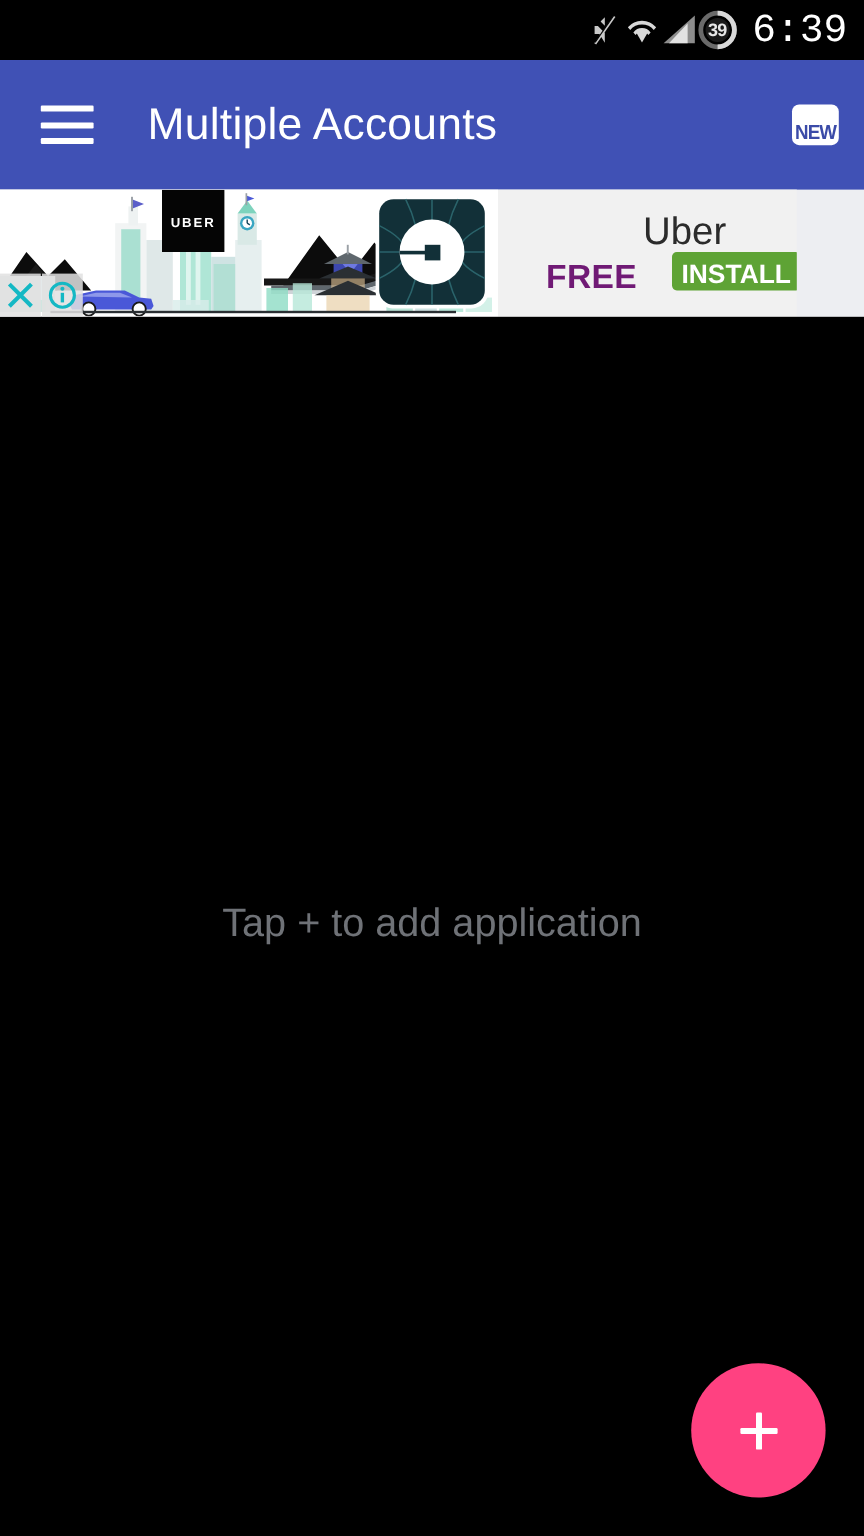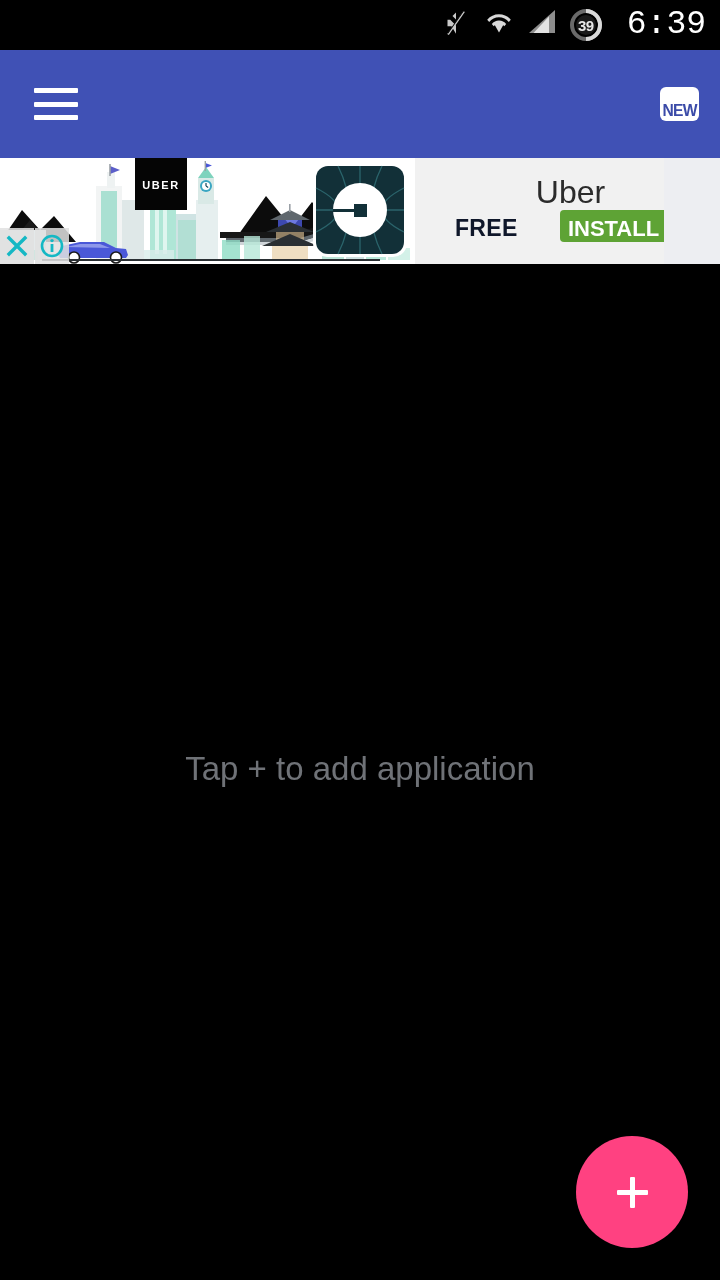--- a/index.html
+++ b/index.html
@@ -15,21 +15,21 @@
   .status-bar {
     position: absolute;
     top: 0; left: 0;
     width: 720px; height: 50px;
     background: #000000;
     display: flex;
     align-items: center;
     justify-content: flex-end;
     padding-right: 14px;
   }
-  .status-icons { display: flex; gap: 12px; }
+  .status-icons { display: flex; align-items: center; }
   .sb-icon { display: block; }
   .battery-wrap { position: relative; width: 34px; height: 34px; }
   .battery-text {
     position: absolute;
     top: 0; left: 0;
     width: 34px; height: 34px;
     display: flex; align-items: center; justify-content: center;
     color: #e8e8e8;
     font-size: 15px;
     font-weight: bold;
@@ -142,22 +142,22 @@
     text-align: center;
     color: #2b2b2b;
     font-size: 32px;
     font-weight: 400;
     padding-left: 6px;
   }
   .ad-free {
     position: absolute;
     left: 40px;
     top: 57px;
-    color: #0f172a;
-    font-size: 23px;
+    color: #701a75;
+    font-size: 28px;
     font-weight: bold;
     letter-spacing: 0.3px;
   }
   .ad-install {
     position: absolute;
     left: 145px;
     top: 52px;
     width: 107px; height: 32px;
     background: #5ea335;
     border-radius: 4px;
@@ -250,20 +250,21 @@
     <span class="status-time">6:39</span>
   </div>
 </div>
 
 <div class="app-bar">
   <div class="hamburger">
     <span></span>
     <span></span>
     <span></span>
   </div>
+  <div class="app-title">Multiple Accounts</div>
   <div class="new-badge">
     <span class="new-badge-text">NEW</span>
   </div>
 </div>
 
 <div class="ad-banner">
 
   <div class="ad-art">
     <svg width="415" height="106" viewBox="0 0 415 106">
       <rect x="0" y="0" width="415" height="106" fill="#ffffff"></rect>

